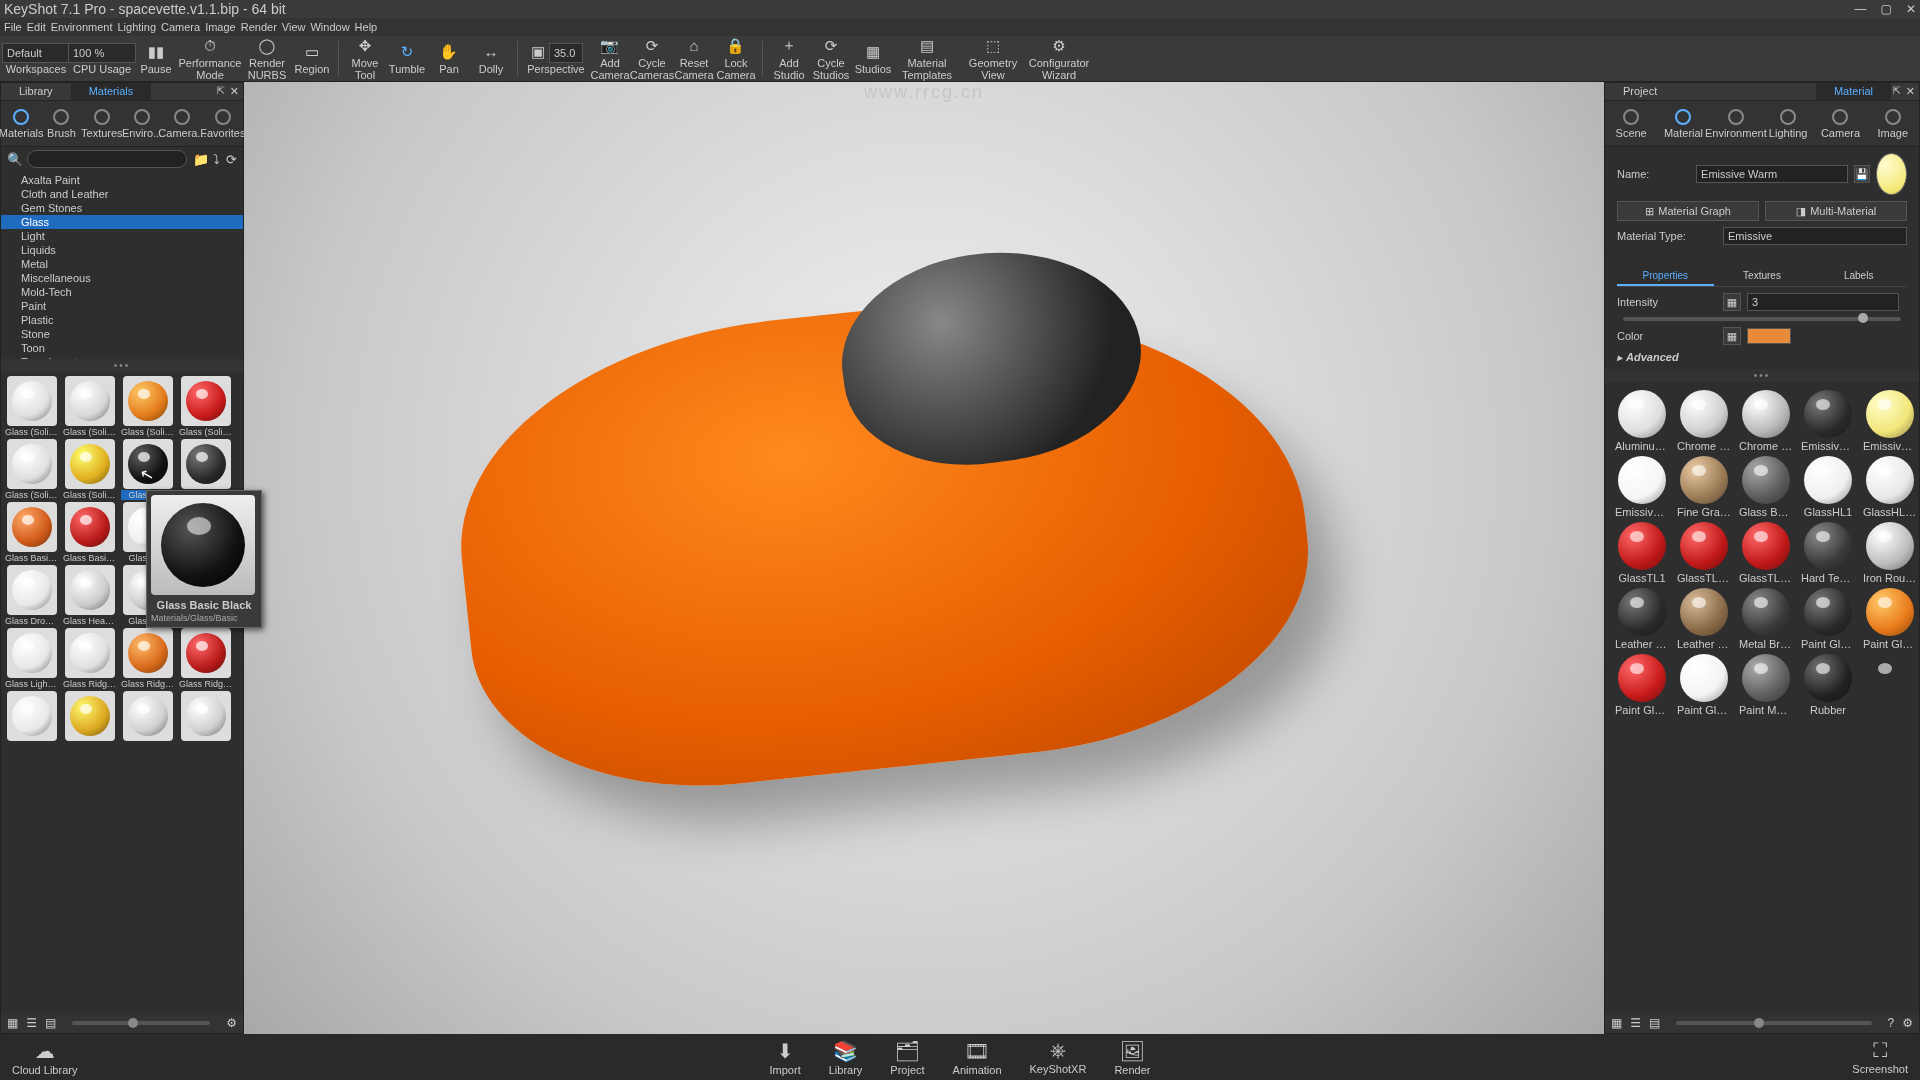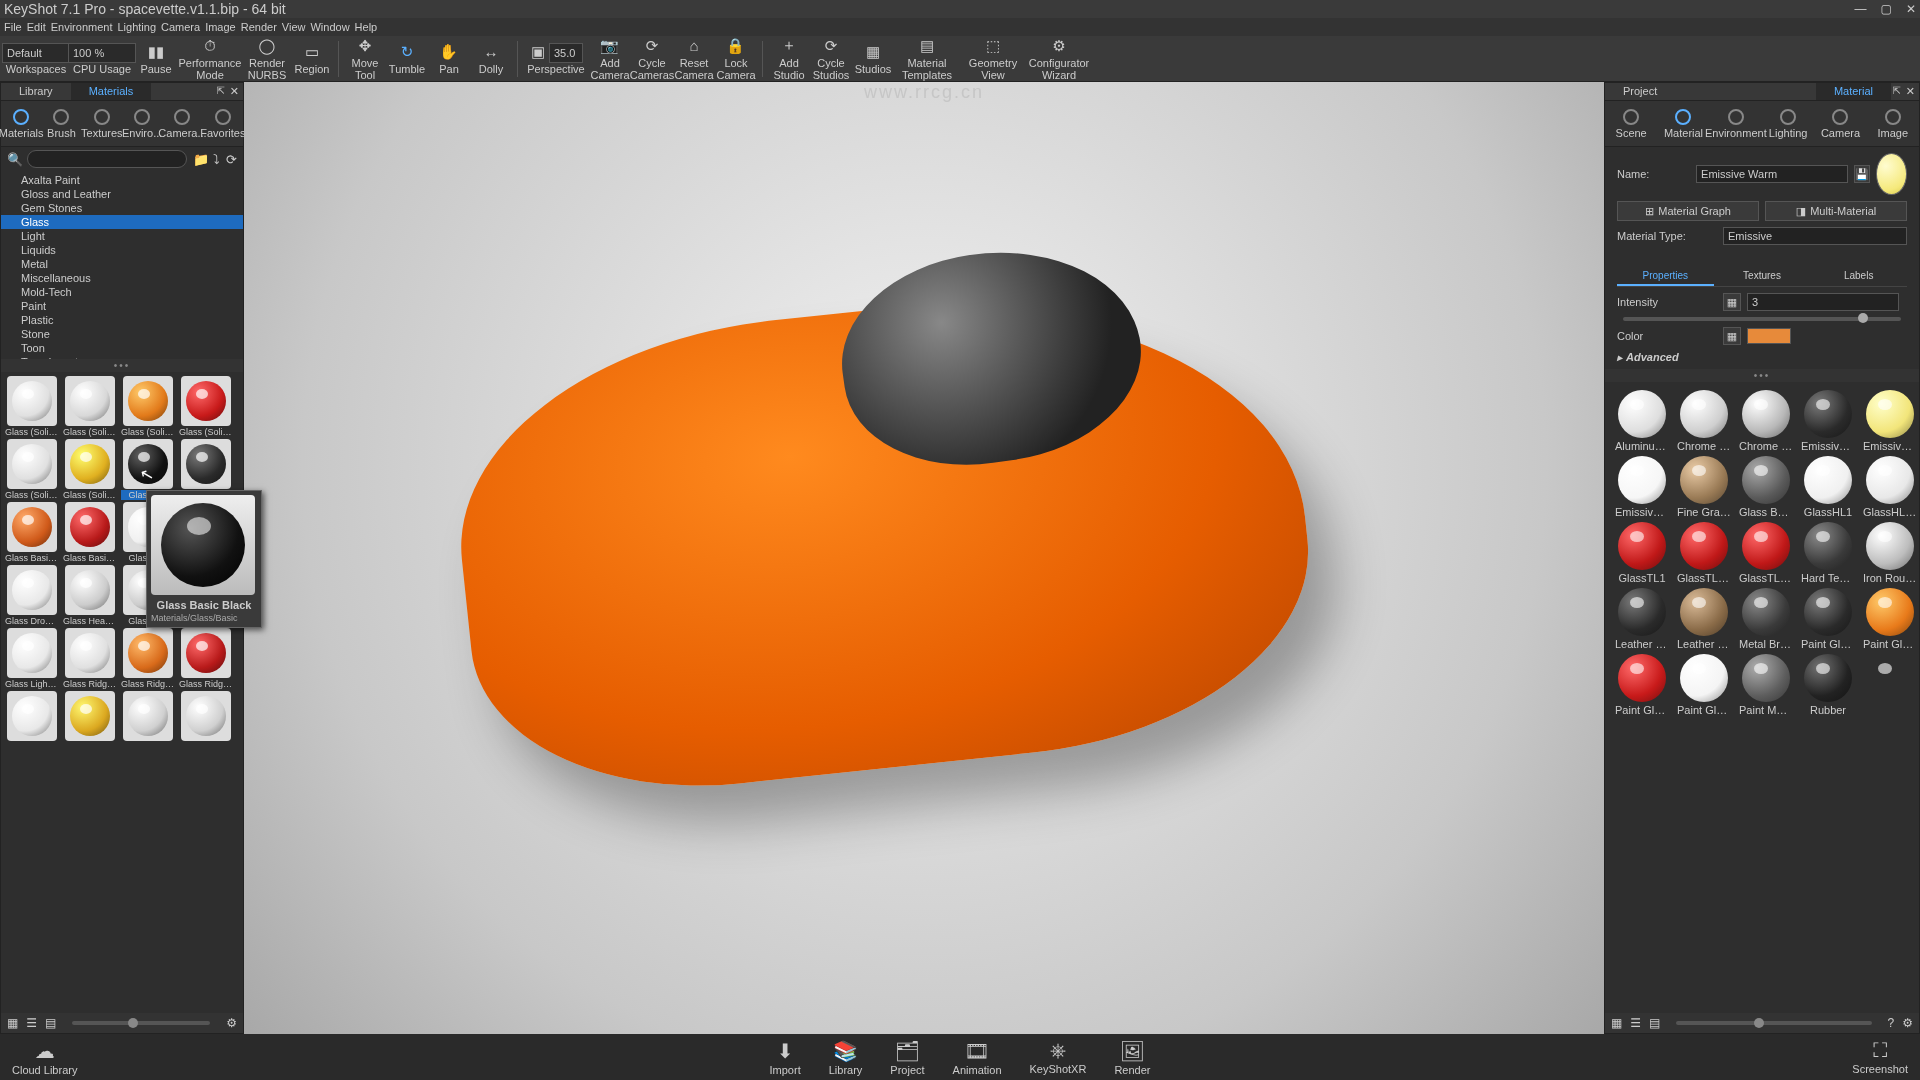--- a/index.html
+++ b/index.html
@@ -258,21 +258,21 @@
     </div>
     <div class="searchrow">
       <span class="sicon">🔍</span>
       <input class="searchbox" placeholder="" style="">
       <span class="sicon">📁</span>
       <span class="sicon">⤵</span>
       <span class="sicon">⟳</span>
     </div>
     <div class="tree" id="cat-tree">
         <div class="tree-item">Axalta Paint</div>
-        <div class="tree-item">Gloss and Leather</div>
+        <div class="tree-item">Cloth and Leather</div>
         <div class="tree-item">Gem Stones</div>
         <div class="tree-item selected">Glass</div>
         <div class="tree-item">Light</div>
         <div class="tree-item">Liquids</div>
         <div class="tree-item">Metal</div>
         <div class="tree-item">Miscellaneous</div>
         <div class="tree-item">Mold-Tech</div>
         <div class="tree-item">Paint</div>
         <div class="tree-item">Plastic</div>
         <div class="tree-item">Stone</div>

